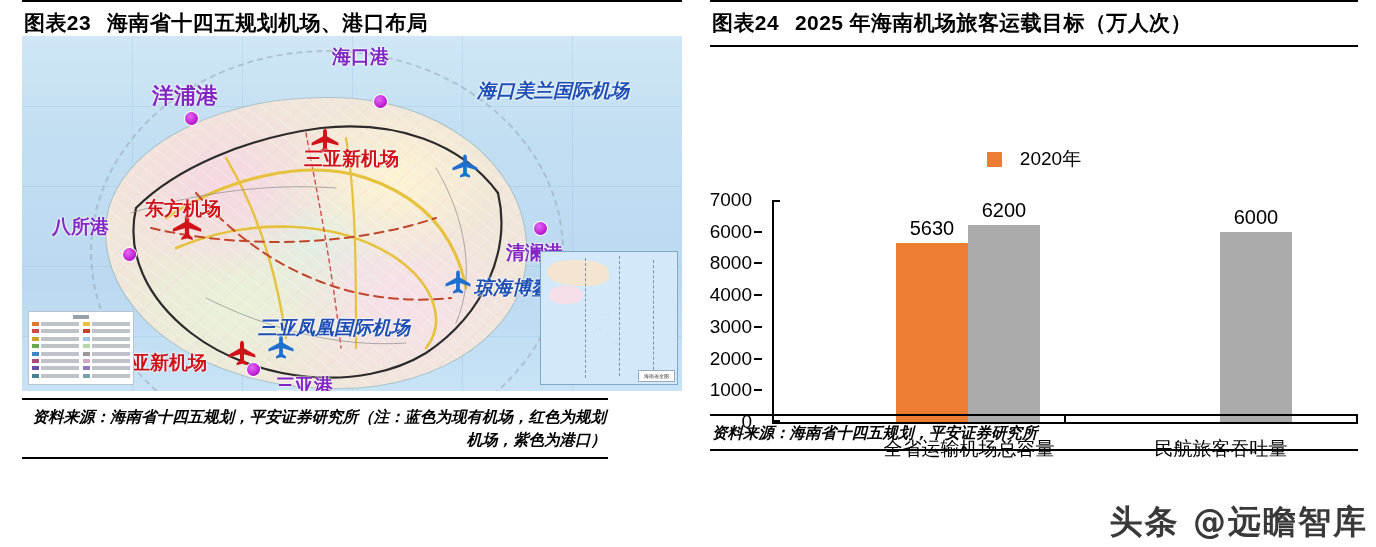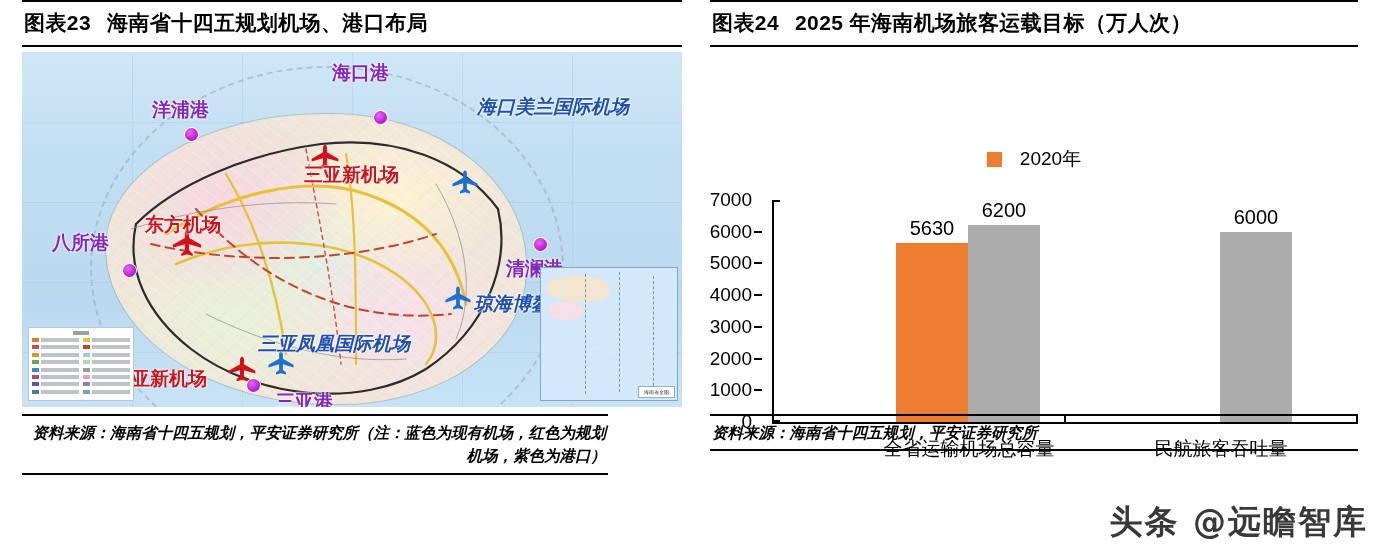--- a/index.html
+++ b/index.html
@@ -176,21 +176,21 @@
 <body>
 
 <div class="page">
 
   <div class="panel panel-left">
 
     <div class="hdr">
       <span class="num">图表23</span><span>海南省十四五规划机场、港口布局</span>
     </div>
 
-    <div class="body-area" style="position:absolute;top:52px;left:0;width:586px;height:400px;">
+    <div class="body-area" style="position:absolute;top:36px;left:0;width:586px;height:400px;">
 
       <div class="map">
         <div class="map-sea-grad"></div>
 
         <div class="gratic">
           <i class="v" style="left:110px"></i>
             <i class="v" style="left:220px"></i>
           <i class="v" style="left:330px"></i>
             <i class="v" style="left:440px"></i>
           <i class="v" style="left:550px"></i>
@@ -254,21 +254,21 @@
             <path d="M12 2c-.9 0-1.5 1-1.5 2.4v3.3L2 12.6v2.1l8.5-2.6v4.6L8 18.8v1.6l4-1.1 4 1.1v-1.6l-2.5-2.1v-4.6l8.5 2.6v-2.1l-8.5-4.9V4.4C13.5 3 12.9 2 12 2z"></path>
           </svg>
         </div>
         <div class="plane" style="left:203px;top:302px;">
           <svg width="34" height="32" viewBox="0 0 24 24" fill="#d1121a">
             <path d="M12 2c-.9 0-1.5 1-1.5 2.4v3.3L2 12.6v2.1l8.5-2.6v4.6L8 18.8v1.6l4-1.1 4 1.1v-1.6l-2.5-2.1v-4.6l8.5 2.6v-2.1l-8.5-4.9V4.4C13.5 3 12.9 2 12 2z"></path>
           </svg>
         </div>
 
         <div class="mlabel m-purple" style="left:310px;top:8px;font-size:19px;">海口港</div>
-        <div class="mlabel m-purple" style="left:130px;top:45px;font-size:19px;">洋浦港</div>
+        <div class="mlabel m-purple" style="left:130px;top:45px;font-size:22px;">洋浦港</div>
         <div class="mlabel m-purple" style="left:30px;top:178px;font-size:19px;">八所港</div>
         <div class="mlabel m-purple" style="left:484px;top:204px;font-size:19px;">清澜港</div>
         <div class="mlabel m-purple" style="left:254px;top:337px;font-size:19px;">三亚港</div>
 
         <div class="mlabel m-blue" style="left:455px;top:42px;font-size:19px;">海口美兰国际机场</div>
         <div class="mlabel m-blue" style="left:452px;top:239px;font-size:19px;">琼海博鳌机场</div>
         <div class="mlabel m-blue" style="left:236px;top:279px;font-size:19px;">三亚凤凰国际机场</div>
 
         <div class="mlabel m-red" style="left:282px;top:110px;font-size:19px;">三亚新机场</div>
         <div class="mlabel m-red" style="left:123px;top:160px;font-size:19px;">东方机场</div>
@@ -382,21 +382,21 @@
             <span class="box" style="background:#ED7D31;"></span>
             <span class="lbl">2020年</span>
           </div>
         </div>
 
         <div class="plot">
 
           <div class="yaxis">
             <div class="ytick" style="top:0px;">7000</div>
             <div class="ytick" style="top:31.7px;">6000</div>
-            <div class="ytick" style="top:63.4px;">5000</div>
+            <div class="ytick" style="top:63.4px;">8000</div>
             <div class="ytick" style="top:95.1px;">4000</div>
             <div class="ytick" style="top:126.9px;">3000</div>
             <div class="ytick" style="top:158.6px;">2000</div>
             <div class="ytick" style="top:190.3px;">1000</div>
             <div class="ytick" style="top:222px;">0</div>
 
             <div class="ytickmark" style="top:31.7px;"></div>
             <div class="ytickmark" style="top:63.4px;"></div>
             <div class="ytickmark" style="top:95.1px;"></div>
             <div class="ytickmark" style="top:126.9px;"></div>

